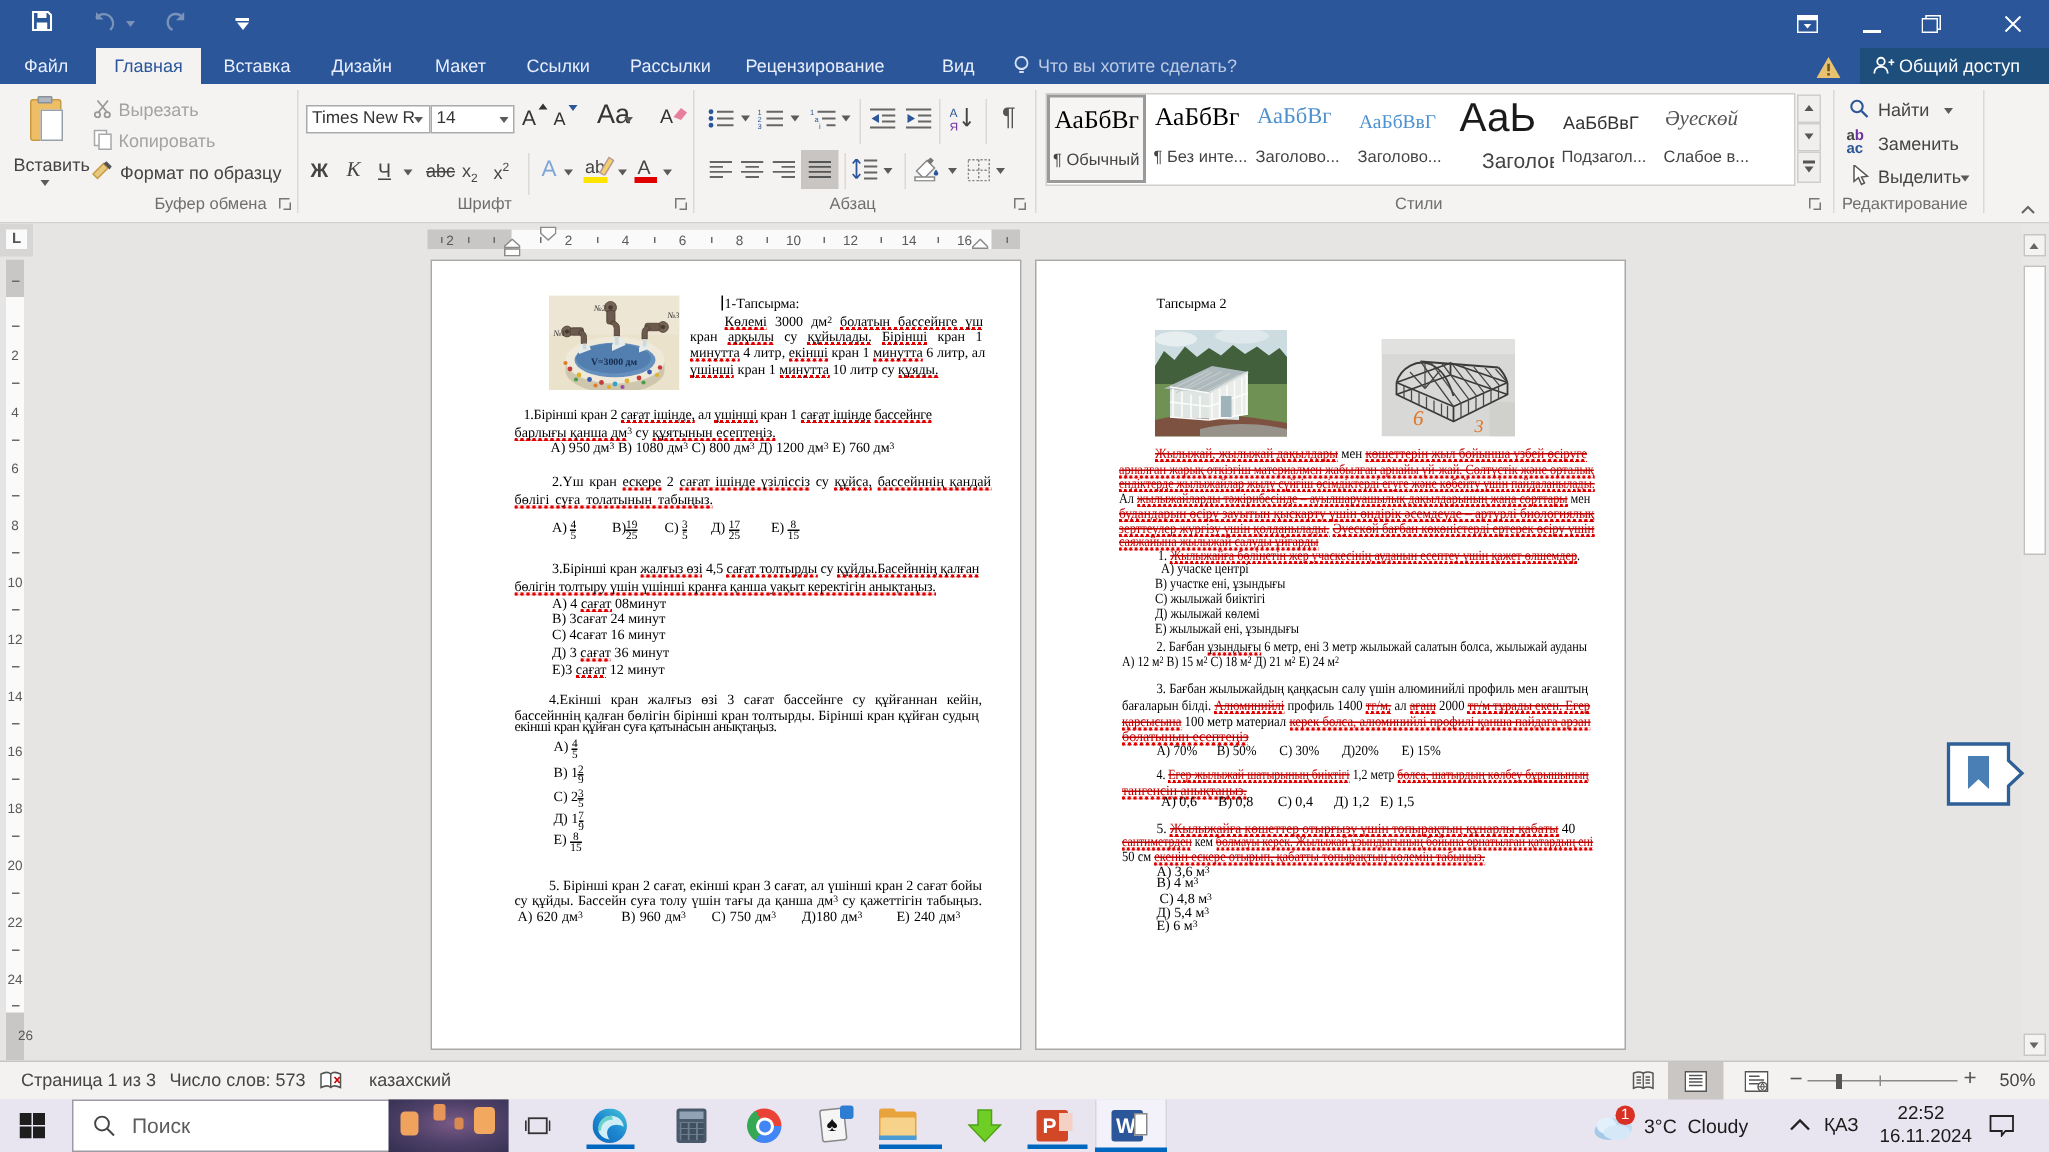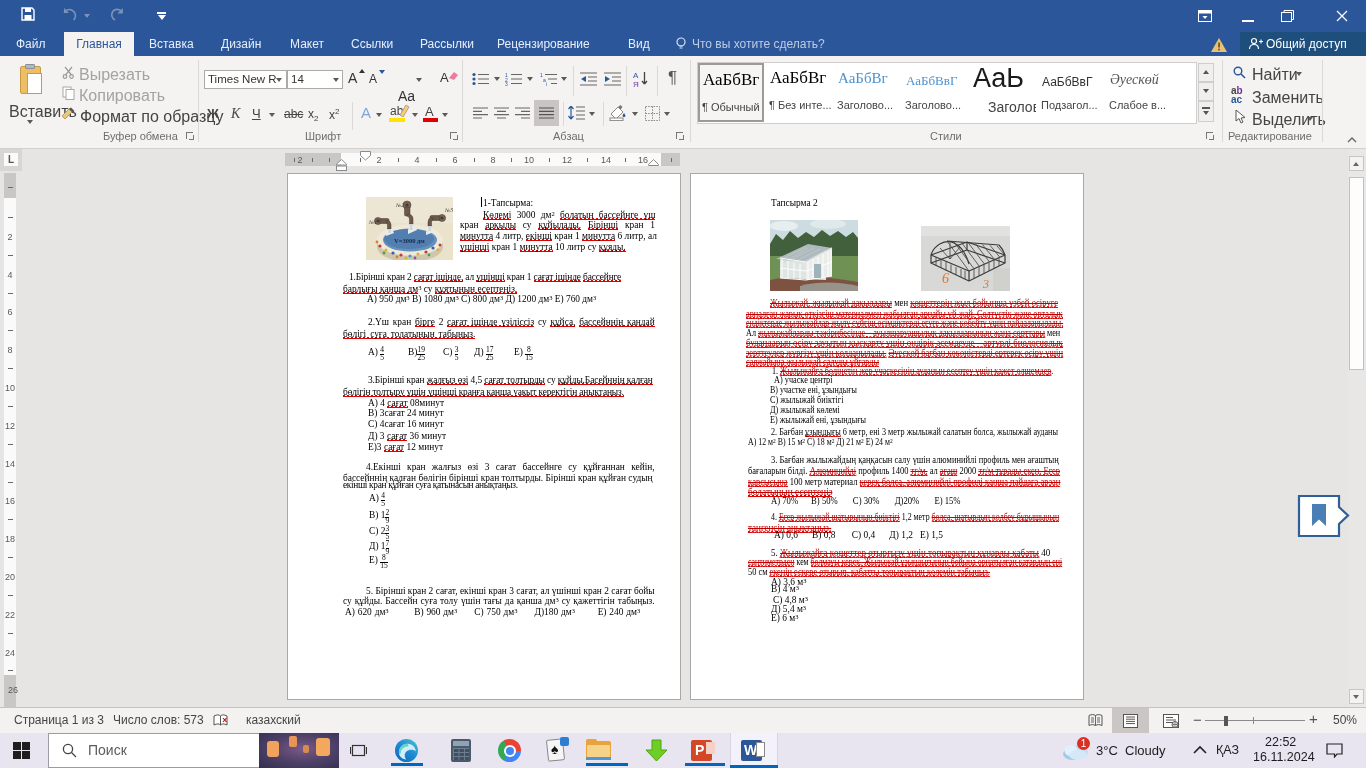--- a/index.html
+++ b/index.html
@@ -11,21 +11,21 @@
 #titlebar { left:0; top:0; width:1366px; height:32px; background:#2b579a; }
 #tabrow { left:0; top:32px; width:1366px; height:24px; background:#2b579a; }
 .tab { position:absolute; top:0; height:24px; line-height:24px; color:#e8eefb; font-size:12px; }
 #tabsel { position:absolute; left:64px; top:0; width:70px; height:24px; background:#f4f3f1; color:#2b579a; font-size:12px; text-align:center; line-height:24px; }
 .titletxt { color:#fff; font-size:12px; }
 
 
 #ribbon { left:0; top:56px; width:1366px; height:93px; background:#f4f3f1; border-bottom:1px solid #d2d0ce; }
 .glabel { position:absolute; font-size:11px; color:#6e6e6e; }
 .vsep { position:absolute; width:1px; background:#dbd9d7; top:4px; height:82px; }
-.rbtxt { position:absolute; font-size:16px; color:#444; }
+.rbtxt { position:absolute; font-size:12px; color:#444; }
 .ddcaret { position:absolute; width:0; height:0; border-left:3px solid transparent; border-right:3px solid transparent; border-top:4px solid #5a5a5a; }
 .launcher { position:absolute; width:10px; height:10px; }
 .launcher:before { content:""; position:absolute; left:0; top:0; width:6px; height:6px; border-left:1px solid #777; border-top:1px solid #777;}
 .launcher:after { content:""; position:absolute; left:3px; top:3px; width:4px; height:4px; border-right:1px solid #777; border-bottom:1px solid #777;}
 .rnum { position:absolute; font-size:9px; color:#595959; }
 
 
 .page { position:absolute; background:#fff; border:1px solid #a8a8a8; }
 .t { position:absolute; white-space:nowrap; font-family:"Liberation Serif", serif; font-size:9.4px; line-height:10px; color:#000; }
 .sq, .rq { background-image:
@@ -153,21 +153,21 @@
     <div class="abs" style="left:204px;top:14px;width:83px;height:19px;background:#fff;border:1px solid #aaa"></div>
     <div class="rbtxt" style="left:208px;top:17px;font-size:11.5px;color:#333">Times New R</div>
     <div class="ddcaret" style="left:276px;top:22px"></div>
     <div class="abs" style="left:287px;top:14px;width:56px;height:19px;background:#fff;border:1px solid #aaa"></div>
     <div class="rbtxt" style="left:291px;top:17px;font-size:11.5px;color:#333">14</div>
     <div class="ddcaret" style="left:333px;top:22px"></div>
     <div class="rbtxt" style="left:348px;top:14px;font-size:14px;color:#333">A</div>
     <div class="abs" style="left:359px;top:13px;width:0;height:0;border-left:3px solid transparent;border-right:3px solid transparent;border-bottom:4px solid #333"></div>
     <div class="rbtxt" style="left:369px;top:16px;font-size:12px;color:#333">A</div>
     <div class="abs" style="left:379px;top:14px;width:0;height:0;border-left:3px solid transparent;border-right:3px solid transparent;border-top:4px solid #2b579a"></div>
-    <div class="rbtxt" style="left:398px;top:32px;font-size:14px;color:#333">Aa</div>
+    <div class="rbtxt" style="left:398px;top:10px;font-size:18px;color:#333">Aa</div>
     <div class="ddcaret" style="left:416px;top:22px"></div>
     <div class="rbtxt" style="left:440px;top:14px;font-size:13px;color:#333">А</div>
     <svg class="abs" style="left:448px;top:14px" width="12" height="10" viewBox="0 0 12 10">
         <path d="M1 8 L6 2 l4 3 -4 5 z" fill="#e77f9c"></path>
       </svg>
 
     <div class="rbtxt" style="left:207px;top:50px;font-weight:bold;font-size:13px">Ж</div>
     <div class="rbtxt" style="left:231px;top:50px;font-style:italic;font-family:'Liberation Serif',serif;font-size:14px">К</div>
     <div class="rbtxt" style="left:252px;top:50px;text-decoration:underline;font-size:13px">Ч</div>
     <div class="ddcaret" style="left:269px;top:57px"></div>
@@ -402,21 +402,21 @@
     <div class="rnum abs" style="left:2px;top:158px;width:16px;text-align:center">6</div>
     <div class="rnum abs" style="left:2px;top:196px;width:16px;text-align:center">8</div>
     <div class="rnum abs" style="left:2px;top:234px;width:16px;text-align:center">10</div>
     <div class="rnum abs" style="left:2px;top:272px;width:16px;text-align:center">12</div>
     <div class="rnum abs" style="left:2px;top:310px;width:16px;text-align:center">14</div>
     <div class="rnum abs" style="left:2px;top:347px;width:16px;text-align:center">16</div>
     <div class="rnum abs" style="left:2px;top:385px;width:16px;text-align:center">18</div>
     <div class="rnum abs" style="left:2px;top:423px;width:16px;text-align:center">20</div>
     <div class="rnum abs" style="left:2px;top:461px;width:16px;text-align:center">22</div>
     <div class="rnum abs" style="left:2px;top:499px;width:16px;text-align:center">24</div>
-    <div class="rnum abs" style="left:2px;top:536px;width:16px;text-align:right">26</div>
+    <div class="rnum abs" style="left:12px;top:536px;width:16px;text-align:left">26</div>
 
     <div class="page" style="left:287px;top:24px;width:394px;height:527px"></div>
     <div class="page" style="left:690px;top:24px;width:394px;height:527px"></div>
     <div id="page1content" class="abs" style="left:287px;top:26px;width:394px;height:648px">
 
       <svg class="abs" style="left:79px;top:22px" width="87" height="63" viewBox="0 0 87 63">
         <rect width="87" height="63" fill="#ebe2cc"></rect>
         <rect x="0" y="0" width="87" height="26" fill="#eee6d4"></rect>
 
         <ellipse cx="44" cy="46" rx="33" ry="15" fill="#ddd5c0"></ellipse>
@@ -483,21 +483,21 @@
       <div id="t1" class="t" style="left:196px;top:23px">1-Тапсырма:</div>
       <div id="t2" class="t" style="left:196px;top:34px;word-spacing:3px"><span class="sq">Көлемі</span> 3000 дм<sup class="m">2</sup> <span class="sq">болатын бассейнге үш</span></div>
       <div id="t3" class="t" style="left:173px;top:45px;word-spacing:4.5px">кран <span class="sq">арқылы</span> су <span class="sq">құйылады.</span> <span class="sq">Бірінші</span> кран 1</div>
       <div id="t4" class="t" style="left:173px;top:56px"><span class="sq">минутта</span> 4 литр, <span class="sq">екінші</span> кран 1 <span class="sq">минутта</span> 6 литр, ал</div>
       <div id="t5" class="t" style="left:173px;top:67px"><span class="sq">үшінші</span> кран 1 <span class="sq">минутта</span> 10 литр су <span class="sq">құяды.</span></div>
 
       <div id="t6" class="t" style="left:62px;top:97px;letter-spacing:-0.15px">1.Бірінші кран 2 <span class="sq">сағат ішінде,</span> ал <span class="sq">үшінші</span> кран 1 <span class="sq">сағат ішінде</span> <span class="sq">бассейнге</span></div>
       <div id="t7" class="t" style="left:56px;top:108px"><span class="sq">барлығы қанша дм</span><sup class="m">3</sup> су <span class="sq">құятынын есептеңіз.</span></div>
       <div id="t8" class="t" style="left:80px;top:118px">А) 950 дм<sup class="m">3</sup> В) 1080 дм<sup class="m">3</sup> С) 800 дм<sup class="m">3</sup> Д) 1200 дм<sup class="m">3</sup> Е) 760 дм<sup class="m">3</sup></div>
 
-      <div id="t9" class="t" style="left:81px;top:142px;word-spacing:1.4px">2.Үш кран <span class="sq">бірге</span> 2 <span class="sq">сағат ішінде үзіліссіз</span> су <span class="sq">құйса,</span> <span class="sq">бассейннің қандай</span></div>
+      <div id="t9" class="t" style="left:81px;top:142px;word-spacing:1.4px">2.Үш кран <span class="sq">ескере</span> 2 <span class="sq">сағат ішінде үзіліссіз</span> су <span class="sq">құйса,</span> <span class="sq">бассейннің қандай</span></div>
       <div id="t10" class="t" style="left:56px;top:154px;word-spacing:1.6px"><span class="sq">бөлігі суға толатынын табыңыз.</span></div>
 
       <div id="t11" class="t" style="left:81px;top:172px">А) <span class="frac"><b>4</b><b class="d">5</b></span></div>
       <div id="t12" class="t" style="left:121px;top:172px">В)<span class="frac"><b>19</b><b class="d">25</b></span></div>
       <div id="t13" class="t" style="left:156px;top:172px">С) <span class="frac"><b>3</b><b class="d">5</b></span></div>
       <div id="t14" class="t" style="left:187px;top:172px">Д) <span class="frac"><b>17</b><b class="d">25</b></span></div>
       <div id="t15" class="t" style="left:227px;top:172px">Е) <span class="frac"><b>8</b><b class="d">15</b></span></div>
 
       <div id="t16" class="t" style="left:81px;top:200px;letter-spacing:-0.1px">3.Бірінші кран <span class="sq">жалғыз өзі</span> 4,5 <span class="sq">сағат толтырды</span> су <span class="sq">құйды.Басейннің қалған</span></div>
       <div id="t17" class="t" style="left:56px;top:212px;letter-spacing:-0.13px"><span class="sq">бөлігін толтыру үшін үшінші кранға қанша уақыт керектігін анықтаңыз.</span></div>

